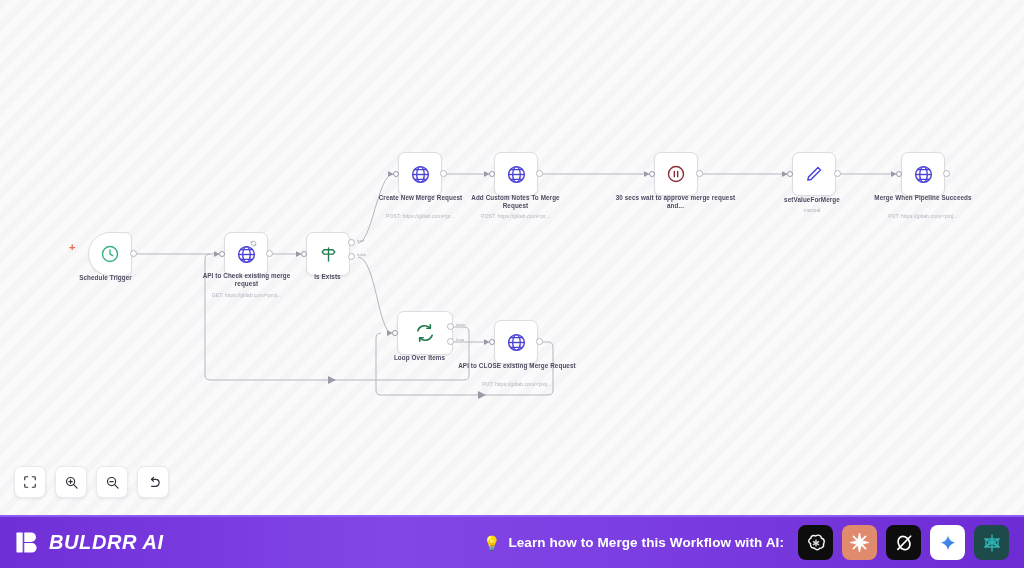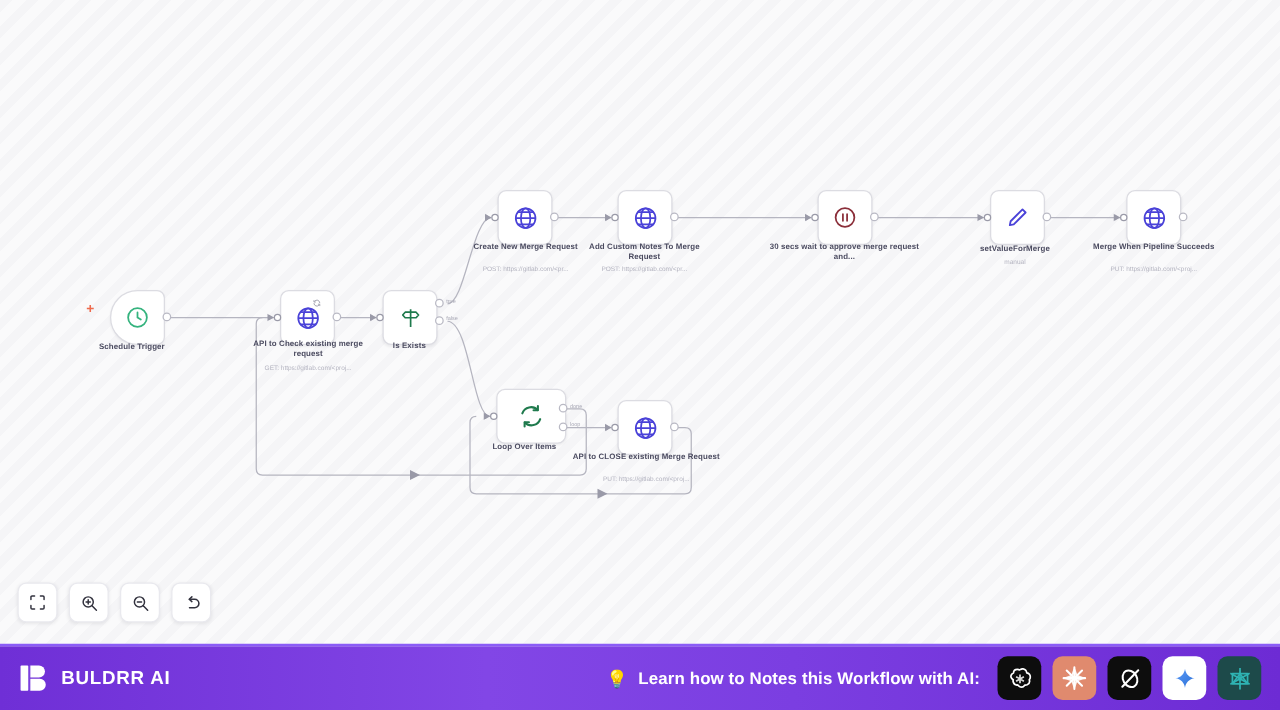--- a/index.html
+++ b/index.html
@@ -144,23 +144,24 @@
     display: flex; align-items: center; gap: 9px;
     margin-left: 15px;
     min-width: 200px;
   }
   #brand-mark {
     width: 25px; height: 25px;
     position: relative;
   }
   #brand-name {
     color: #ffffff;
-    font-size: 15px;
+    font-size: 20px;
     font-weight: 700;
     letter-spacing: .6px;
+    font-style: italic;
   }
   #cta {
     display: flex; align-items: center; gap: 8px;
     margin-left: auto;
   }
   #cta-text {
     color: #ffffff;
     font-size: 13.5px;
     font-weight: 700;
     letter-spacing: .1px;
@@ -404,21 +405,21 @@
           <path d="M9.6 2.5h7.2a5 5 0 0 1 0 10H9.6z" fill="#ffffff"></path>
           <path d="M9.6 13.5h7.9a5 5 0 0 1 0 10H9.6z" fill="#ffffff"></path>
           <rect x="8.3" y="2.5" width="1.1" height="21" fill="#7b3ee1"></rect>
         </svg>
       </div>
       <div id="brand-name">BULDRR AI</div>
     </div>
 
     <div id="cta">
       <span id="bulb">💡</span>
-      <span id="cta-text">Learn how to Notes this Workflow with AI:</span>
+      <span id="cta-text">Learn how to Merge this Workflow with AI:</span>
     </div>
 
     <div id="ai-logos">
 
       <div class="ai-logo" style="background:#0d0d0d;">
         <svg width="22" height="22" viewBox="0 0 24 24" fill="none" stroke="#ffffff" stroke-width="1.5" stroke-linejoin="round">
           <path d="M12 4.3c1.6-1.4 4-1.1 5.2.6.4.6.6 1.2.7 1.9 1.8.3 3.1 1.9 3.1 3.7 0 .9-.3 1.7-.9 2.4.6 1.7-.2 3.6-1.9 4.4-.7.3-1.4.4-2.1.3-1 1.5-3 2-4.6 1.1-.6-.3-1-.8-1.4-1.3-1.8.3-3.5-.8-4-2.5-.2-.7-.2-1.4 0-2.1C4 11.7 3.6 9.8 4.6 8.3c.4-.6 1-1.1 1.7-1.3.1-1.8 1.6-3.2 3.4-3.2.8 0 1.6.3 2.3.8"></path>
           <path d="M12 8.3v7.6M8.6 10.2l6.8 3.9M15.4 10.2l-6.8 3.9" opacity=".85"></path>
         </svg>
       </div>

